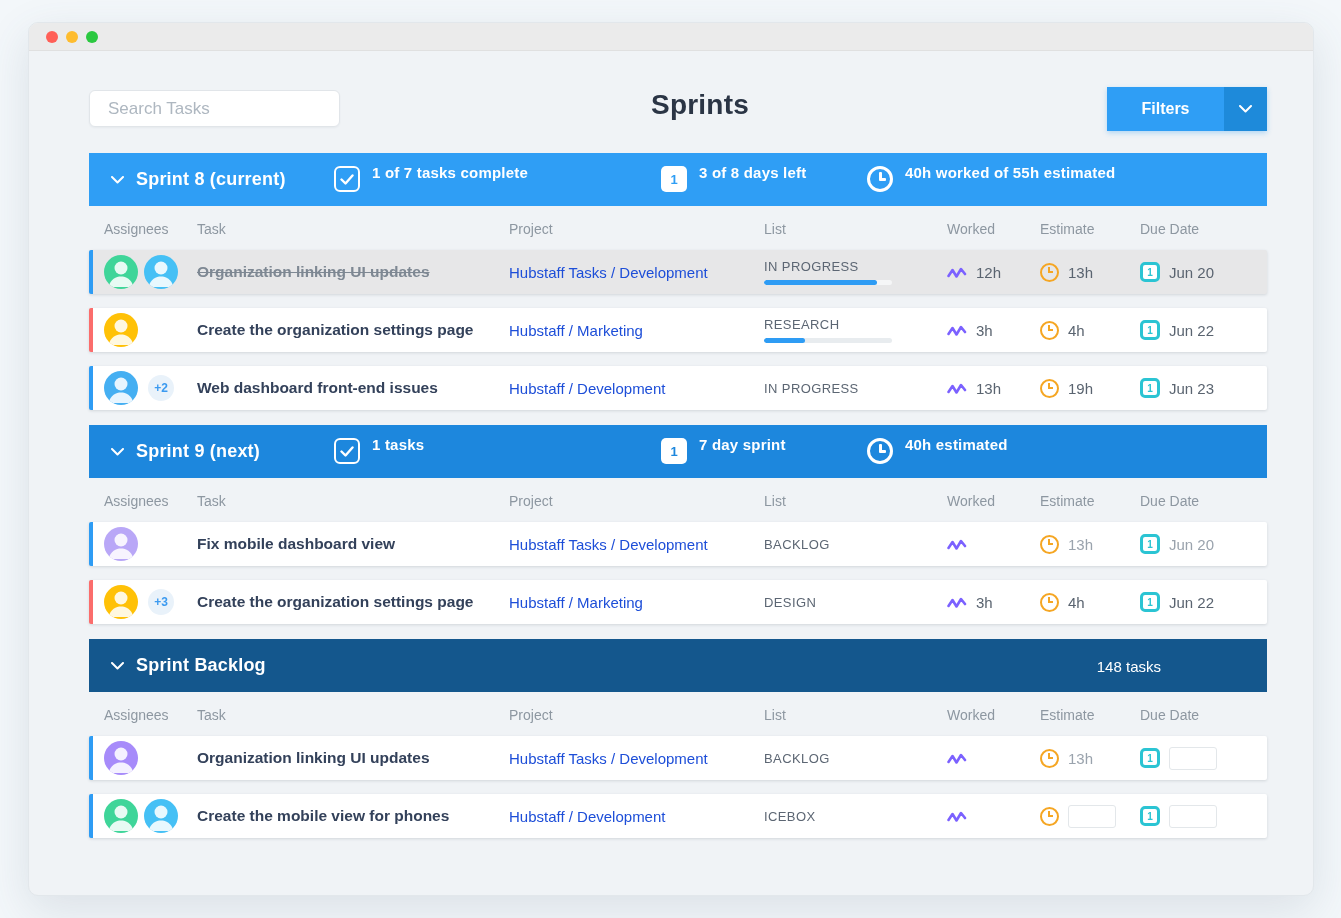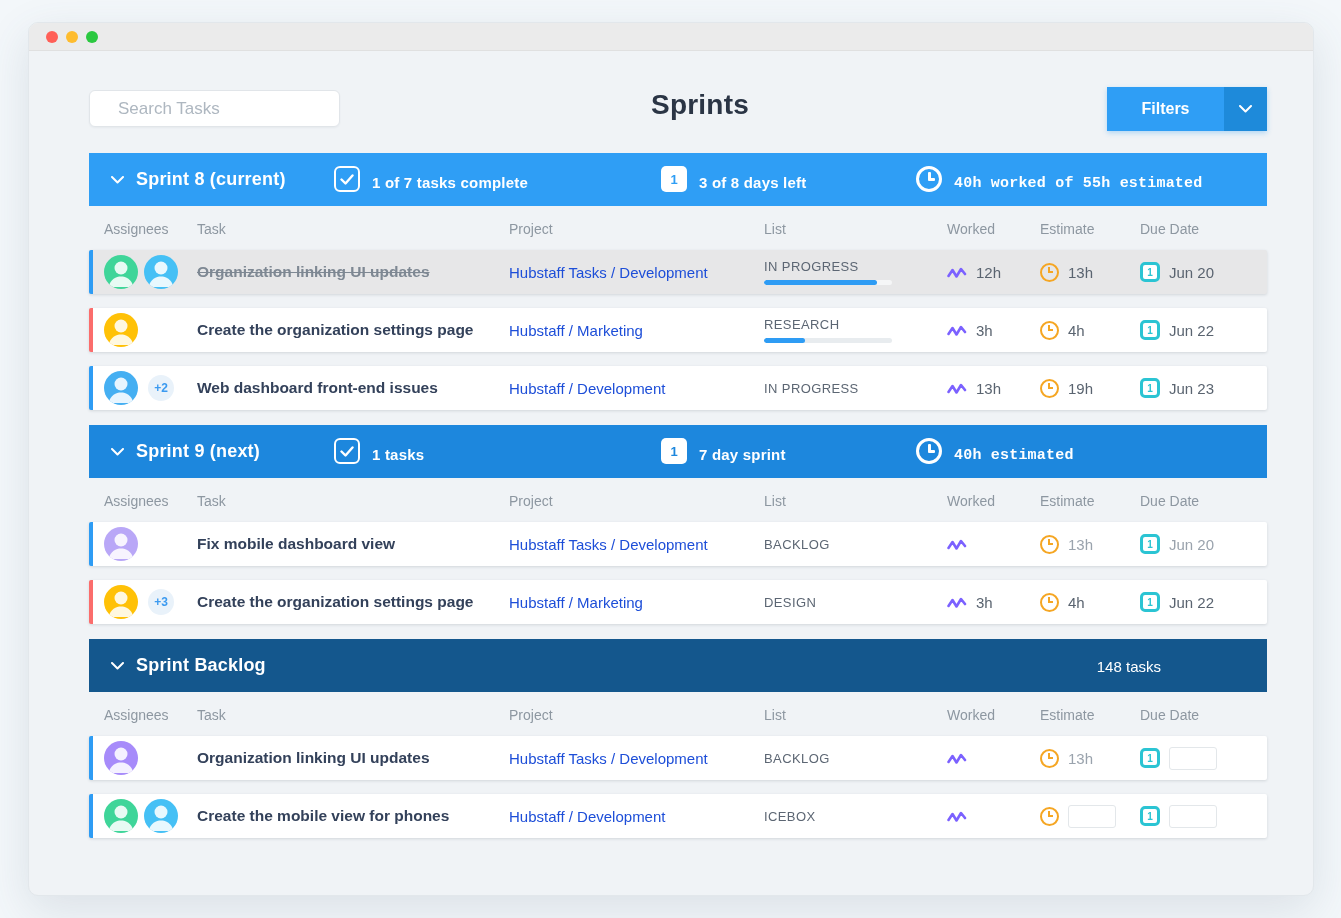--- a/index.html
+++ b/index.html
@@ -24,21 +24,21 @@
   .dot { width:12px; height:12px; border-radius:50%; display:inline-block; }
   .dot.red{ background:#ff5f57; } .dot.yellow{ background:#febc2e; } .dot.green{ background:#2bc840; }
 
   .content { padding:36px 46px 0 60px; position:relative; }
 
   
   .toolbar { position:relative; height:44px; margin-bottom:22px; }
   .search {
     position:absolute; left:0; top:3px; width:251px; height:37px;
     background:#fff; border:1px solid #e1e5e9; border-radius:6px;
-    display:flex; padding:0 20px; gap:8px;
+    display:flex; padding:0 10px; gap:8px;
     box-shadow:0 1px 2px rgba(40,55,70,.05);
   }
   .search input {
     border:none; outline:none; flex:1; font-size:17px; color:#55606e;
     font-family:"Liberation Sans", sans-serif; background:transparent;
   }
   .search input::placeholder { color:#aeb7c0; }
   .page-title {
     position:absolute; left:611px; top:2px; transform:translateX(-50%);
     font-size:28px; font-weight:bold; color:#2b3545; letter-spacing:.2px;
@@ -60,22 +60,22 @@
   .sec-header {
     height:53px; position:relative; display:flex; align-items:center;
     color:#fff; padding-left:22px;
   }
   .sec-header.blue1 { background:#2f9ef5; }
   .sec-header.blue2 { background:#1d87dd; }
   .sec-header.navy  { background:#14578d; }
   .sec-title { font-size:18px; font-weight:bold; margin-left:12px; letter-spacing:.2px; }
   .chev { display:inline-flex; }
 
-  .stat { position:absolute; top:11px; display:flex; gap:12px; align-items:flex-end; }
-  .stat.s1{ left:245px; } .stat.s2{ left:572px; } .stat.s3{ left:827px;font-family:Liberation Mono, monospace; }
+  .stat { position:absolute; top:11px; display:flex; gap:12px; align-items:flex-start; }
+  .stat.s1{ left:245px; } .stat.s2{ left:572px; } .stat.s3{ left:778px; }
   .stat-label { font-size:15px; font-weight:bold; letter-spacing:.2px; line-height:16px; }
   .stat-bar { height:5px; border-radius:3px; background:rgba(255,255,255,.4); margin-top:7px; overflow:hidden; }
   .stat-bar i { display:block; height:100%; background:#fff; border-radius:3px; }
   .bw-tasks{ width:200px; } .bw-days{ width:126px; } .bw-hours{ width:202px; }
 
   .hdr-ic { width:26px; height:26px; flex:0 0 auto; margin-top:2px; }
   .ic-check { border:2px solid #fff; border-radius:6px; display:flex; align-items:center; justify-content:center; }
   .ic-cal-w { background:#fff; border-radius:5px; display:flex; align-items:center; justify-content:center;
               font-size:13px; font-weight:bold; }
   .blue1 .ic-cal-w{ color:#2f9ef5; } .blue2 .ic-cal-w{ color:#1d87dd; }

